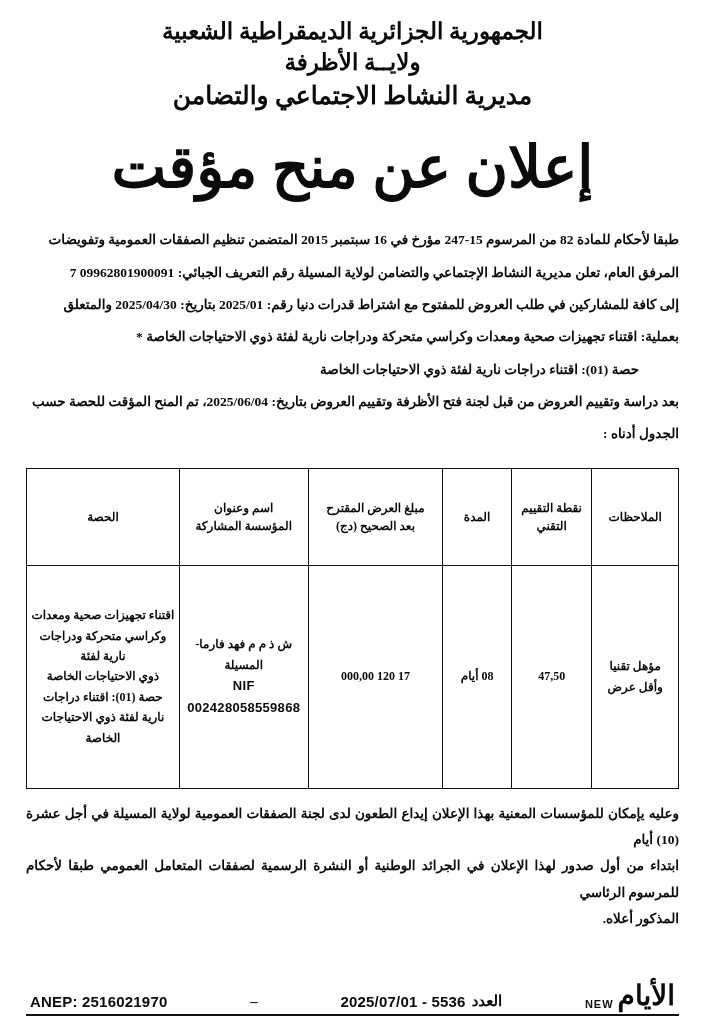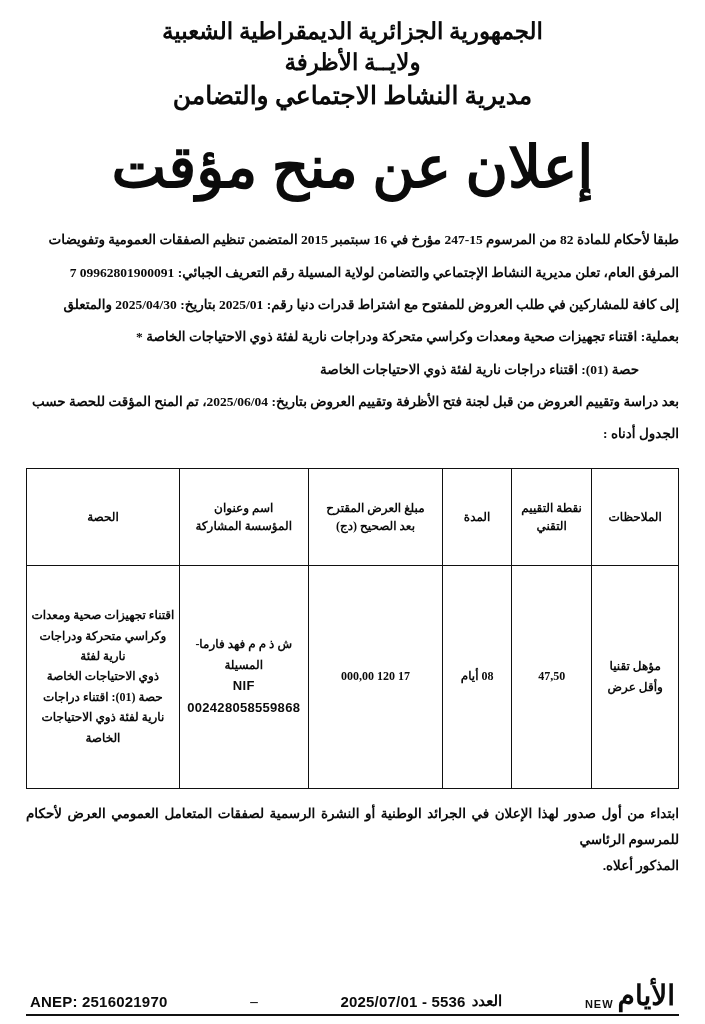--- a/index.html
+++ b/index.html
@@ -240,21 +240,22 @@
           <span>وكراسي متحركة ودراجات نارية لفئة</span>
           <span>ذوي الاحتياجات الخاصة</span>
           <span>حصة (01): اقتناء دراجات</span>
           <span>نارية لفئة ذوي الاحتياجات الخاصة</span>
         </td>
       </tr>
     </tbody>
   </table>
 
   <div class="footer-text">
-    <p>ابتداء من أول صدور لهذا الإعلان في الجرائد الوطنية أو النشرة الرسمية لصفقات المتعامل العمومي العرض لأحكام للمرسوم الرئاسي</p>
+    <p>وعليه يإمكان للمؤسسات المعنية بهذا الإعلان إيداع الطعون لدى لجنة الصفقات العمومية لولاية المسيلة في أجل عشرة (10) أيام</p>
+    <p>ابتداء من أول صدور لهذا الإعلان في الجرائد الوطنية أو النشرة الرسمية لصفقات المتعامل العمومي طبقا لأحكام للمرسوم الرئاسي</p>
     <p class="footer-last">المذكور أعلاه.</p>
   </div>
 
   <div class="bottom-bar">
     <div class="anep">ANEP: 2516021970</div>
     <div class="dash">–</div>
     <div class="issue">
       <span>2025/07/01 - 5536</span>
       <span>العدد</span>
     </div>

